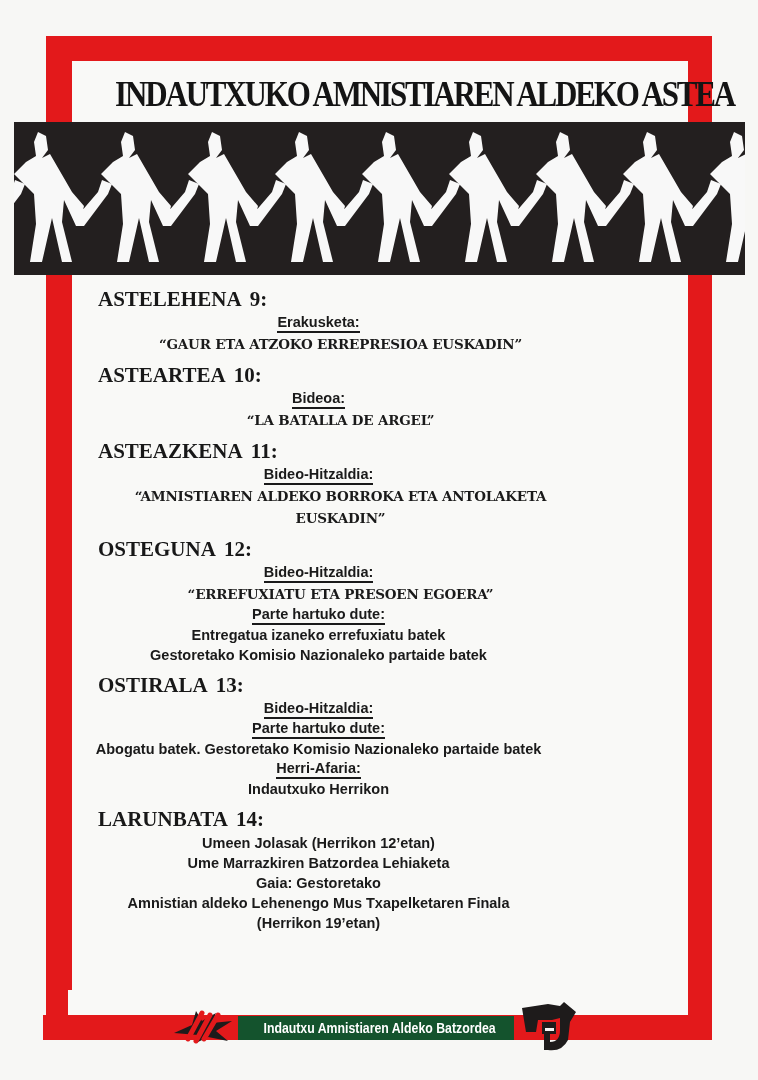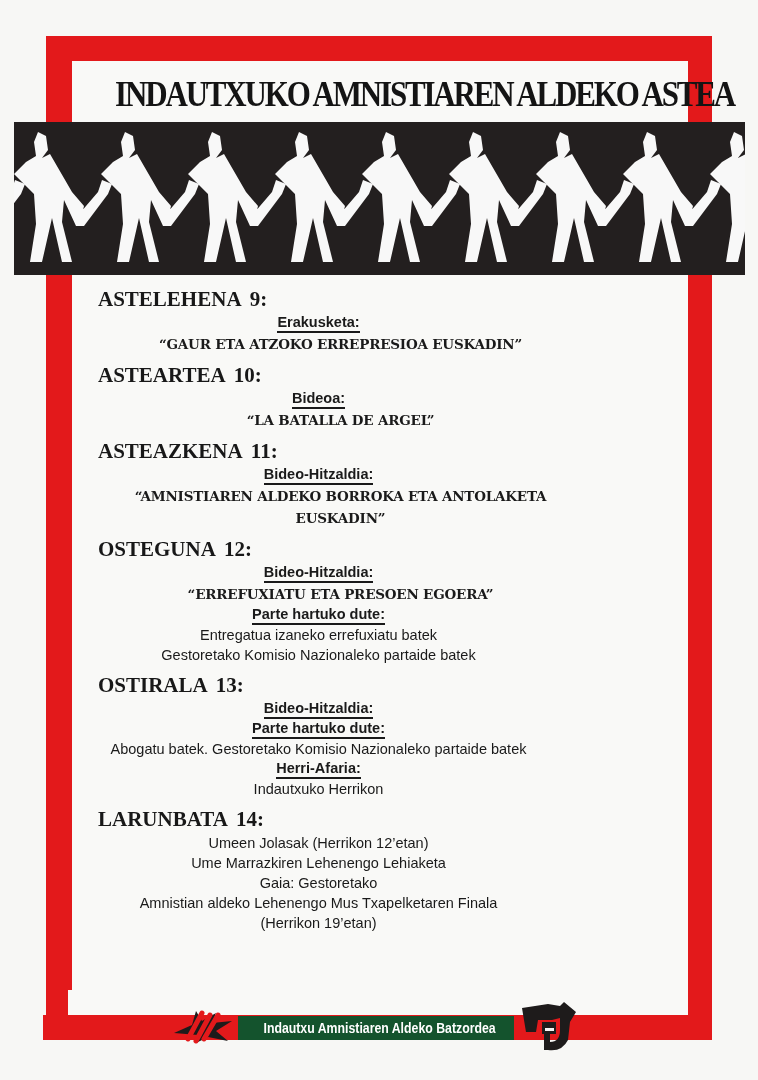--- a/index.html
+++ b/index.html
@@ -7,21 +7,21 @@
   .frame{position:absolute;left:46px;top:36px;width:666px;height:1004px;background:#e3191b;}
   .inner{position:absolute;left:72px;top:61px;width:616px;height:954px;background:#f9f9f7;}
   .title{position:absolute;left:72px;top:66px;width:616px;text-align:center;font-family:"Liberation Serif",serif;font-weight:bold;font-size:36px;letter-spacing:-2.5px;transform:scaleX(0.86);transform-origin:center;color:#141414;line-height:56px;white-space:nowrap;}
   .band{position:absolute;left:14px;top:122px;width:731px;height:153px;background:#231f1f;overflow:hidden;}
   .band svg{display:block;}
   .content{position:absolute;left:72px;top:285px;width:493px;}
   .day{font-family:"Liberation Serif",serif;font-weight:bold;font-size:21px;margin-left:26px;line-height:28px;color:#181818;word-spacing:4px;}
   .sec{text-align:center;}
   .lbl{display:inline-block;font-weight:bold;font-size:14.5px;border-bottom:2px solid #1a1a1a;line-height:17px;}
   .quote{font-family:"DejaVu Serif","Liberation Serif",serif;font-weight:bold;font-size:13.5px;line-height:22px;letter-spacing:-0.2px;margin-left:44px;}
-  .line{font-weight:normal;font-size:14.5px;line-height:20px;}
+  .line{font-weight:bold;font-size:14.5px;line-height:20px;}
   .gap-s{height:6px;}
   .footer-red-l{position:absolute;left:43px;top:1015px;width:127px;height:25px;background:#e3191b;}
   .footer-red-r{position:absolute;left:580px;top:1015px;width:128px;height:25px;background:#e3191b;}
   .footer-mask{position:absolute;left:68px;top:990px;width:617px;height:25px;background:#f9f9f7;}
   .org{position:absolute;left:238px;top:1016px;width:276px;height:24px;background:#14532d;color:#fff;font-weight:bold;font-size:15px;line-height:24px;text-align:center;transform-origin:center;letter-spacing:0px;white-space:nowrap;}
   .org span{display:inline-block;transform:scaleX(0.82);}
   .logo-l{position:absolute;left:172px;top:1005px;width:62px;height:40px;}
   .logo-r{position:absolute;left:518px;top:1000px;width:60px;height:52px;}
 </style>
 </head>
@@ -80,21 +80,21 @@
       <div><span class="lbl">Bideo-Hitzaldia:</span></div>
       <div><span class="lbl">Parte hartuko dute:</span></div>
       <div class="line"><span>Abogatu batek. Gestoretako Komisio Nazionaleko partaide batek</span></div>
       <div><span class="lbl">Herri-Afaria:</span></div>
       <div class="line"><span>Indautxuko Herrikon</span></div>
       <div class="gap-s"></div>
     </div>
     <div class="day">LARUNBATA 14:</div>
     <div class="sec">
       <div class="line"><span>Umeen Jolasak (Herrikon 12’etan)</span></div>
-      <div class="line"><span>Ume Marrazkiren Lehenengo Lehiaketa</span></div>
+      <div class="line"><span>Ume Marrazkiren Batzordea Lehiaketa</span></div>
       <div class="line"><span>Gaia: Gestoretako</span></div>
       <div class="line"><span>Amnistian aldeko Lehenengo Mus Txapelketaren Finala</span></div>
       <div class="line"><span>(Herrikon 19’etan)</span></div>
       <div class="gap-s"></div>
     </div>
   </div>
 
 <div class="footer-mask"></div>
 <div class="footer-red-l"></div>
 <div class="footer-red-r"></div>

